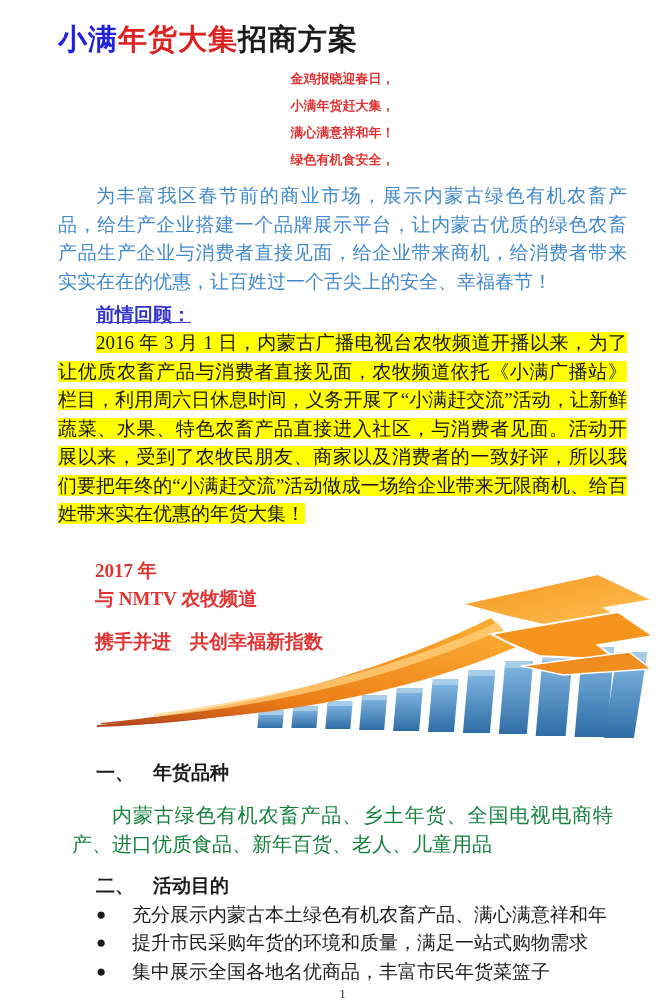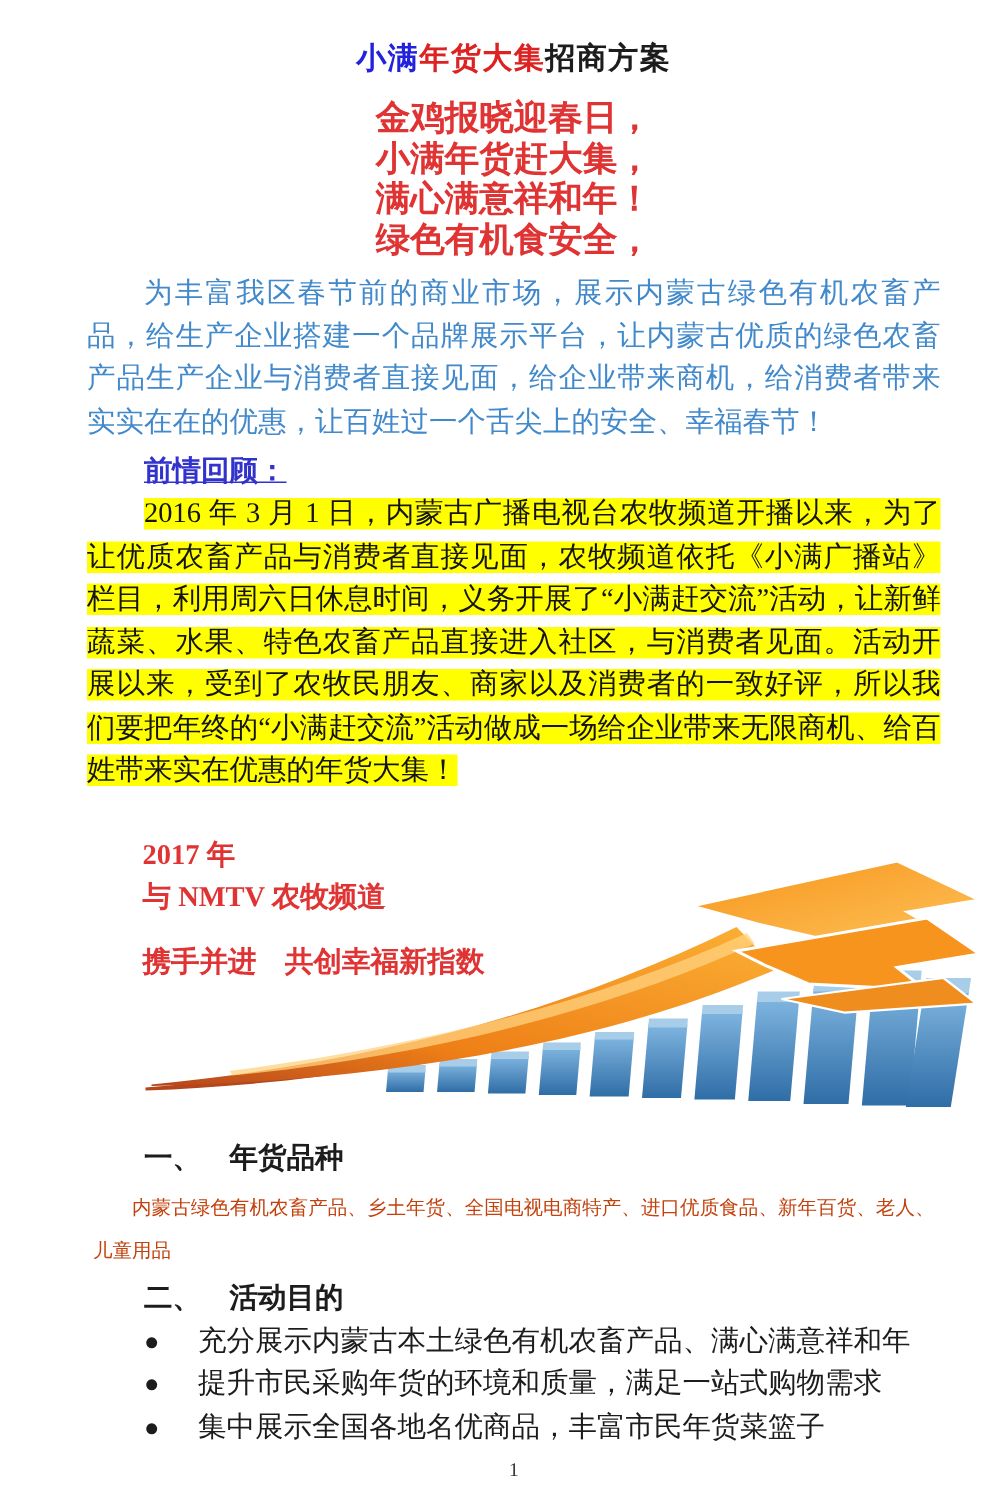--- a/index.html
+++ b/index.html
@@ -13,32 +13,31 @@
     box-sizing:border-box;
   }
   .content{
     box-sizing:border-box;
     width:100%;height:100%;
     padding:20px 31px 0 58px;
     display:flex;flex-direction:column;
   }
   h1.doc-title{
     margin:0;padding:0;
-    font-size:20px;font-weight:600;
-    text-align:center;
+    font-size:29px;font-weight:600;
     line-height:38px;
     letter-spacing:1px;
     white-space:nowrap;
   }
   .t-blue{color:#2222dd;}
   .t-red{color:#dd2222;}
   .t-black{color:#1c1c1c;}
   .poem{margin-top:7px;text-align:center;}
   .poem-line{
-    font-size:23px;line-height:27px;
+    font-size:13px;line-height:27px;
     color:#e03333;font-weight:600;
   }
   p.intro{
     margin:9px 0 0 0;
     font-size:19px;line-height:28.5px;
     color:#4189cb;
     text-align:justify;
     text-indent:2em;
   }
   .review-heading{
@@ -76,23 +75,23 @@
     width:562px;height:166px;z-index:1;
   }
   .section-heading{
     font-size:19px;line-height:28.5px;
     font-weight:bold;color:#1c1c1c;
     text-indent:2em;
     margin-top:20px;
   }
   .section-heading.second{margin-top:0;}
   p.section-body{
-    margin:4px;
-    font-size:13px;line-height:28.5px;
-    color:#c2410c;
+    margin:14px;
+    font-size:20px;line-height:28.5px;
+    color:#15803d;
     text-align:justify;
     text-indent:2em;
   }
   .bullet-list{margin:0;}
   .bullet-item{
     display:flex;
     font-size:19px;line-height:28.5px;
     color:#1c1c1c;
   }
   .bullet-dot{

